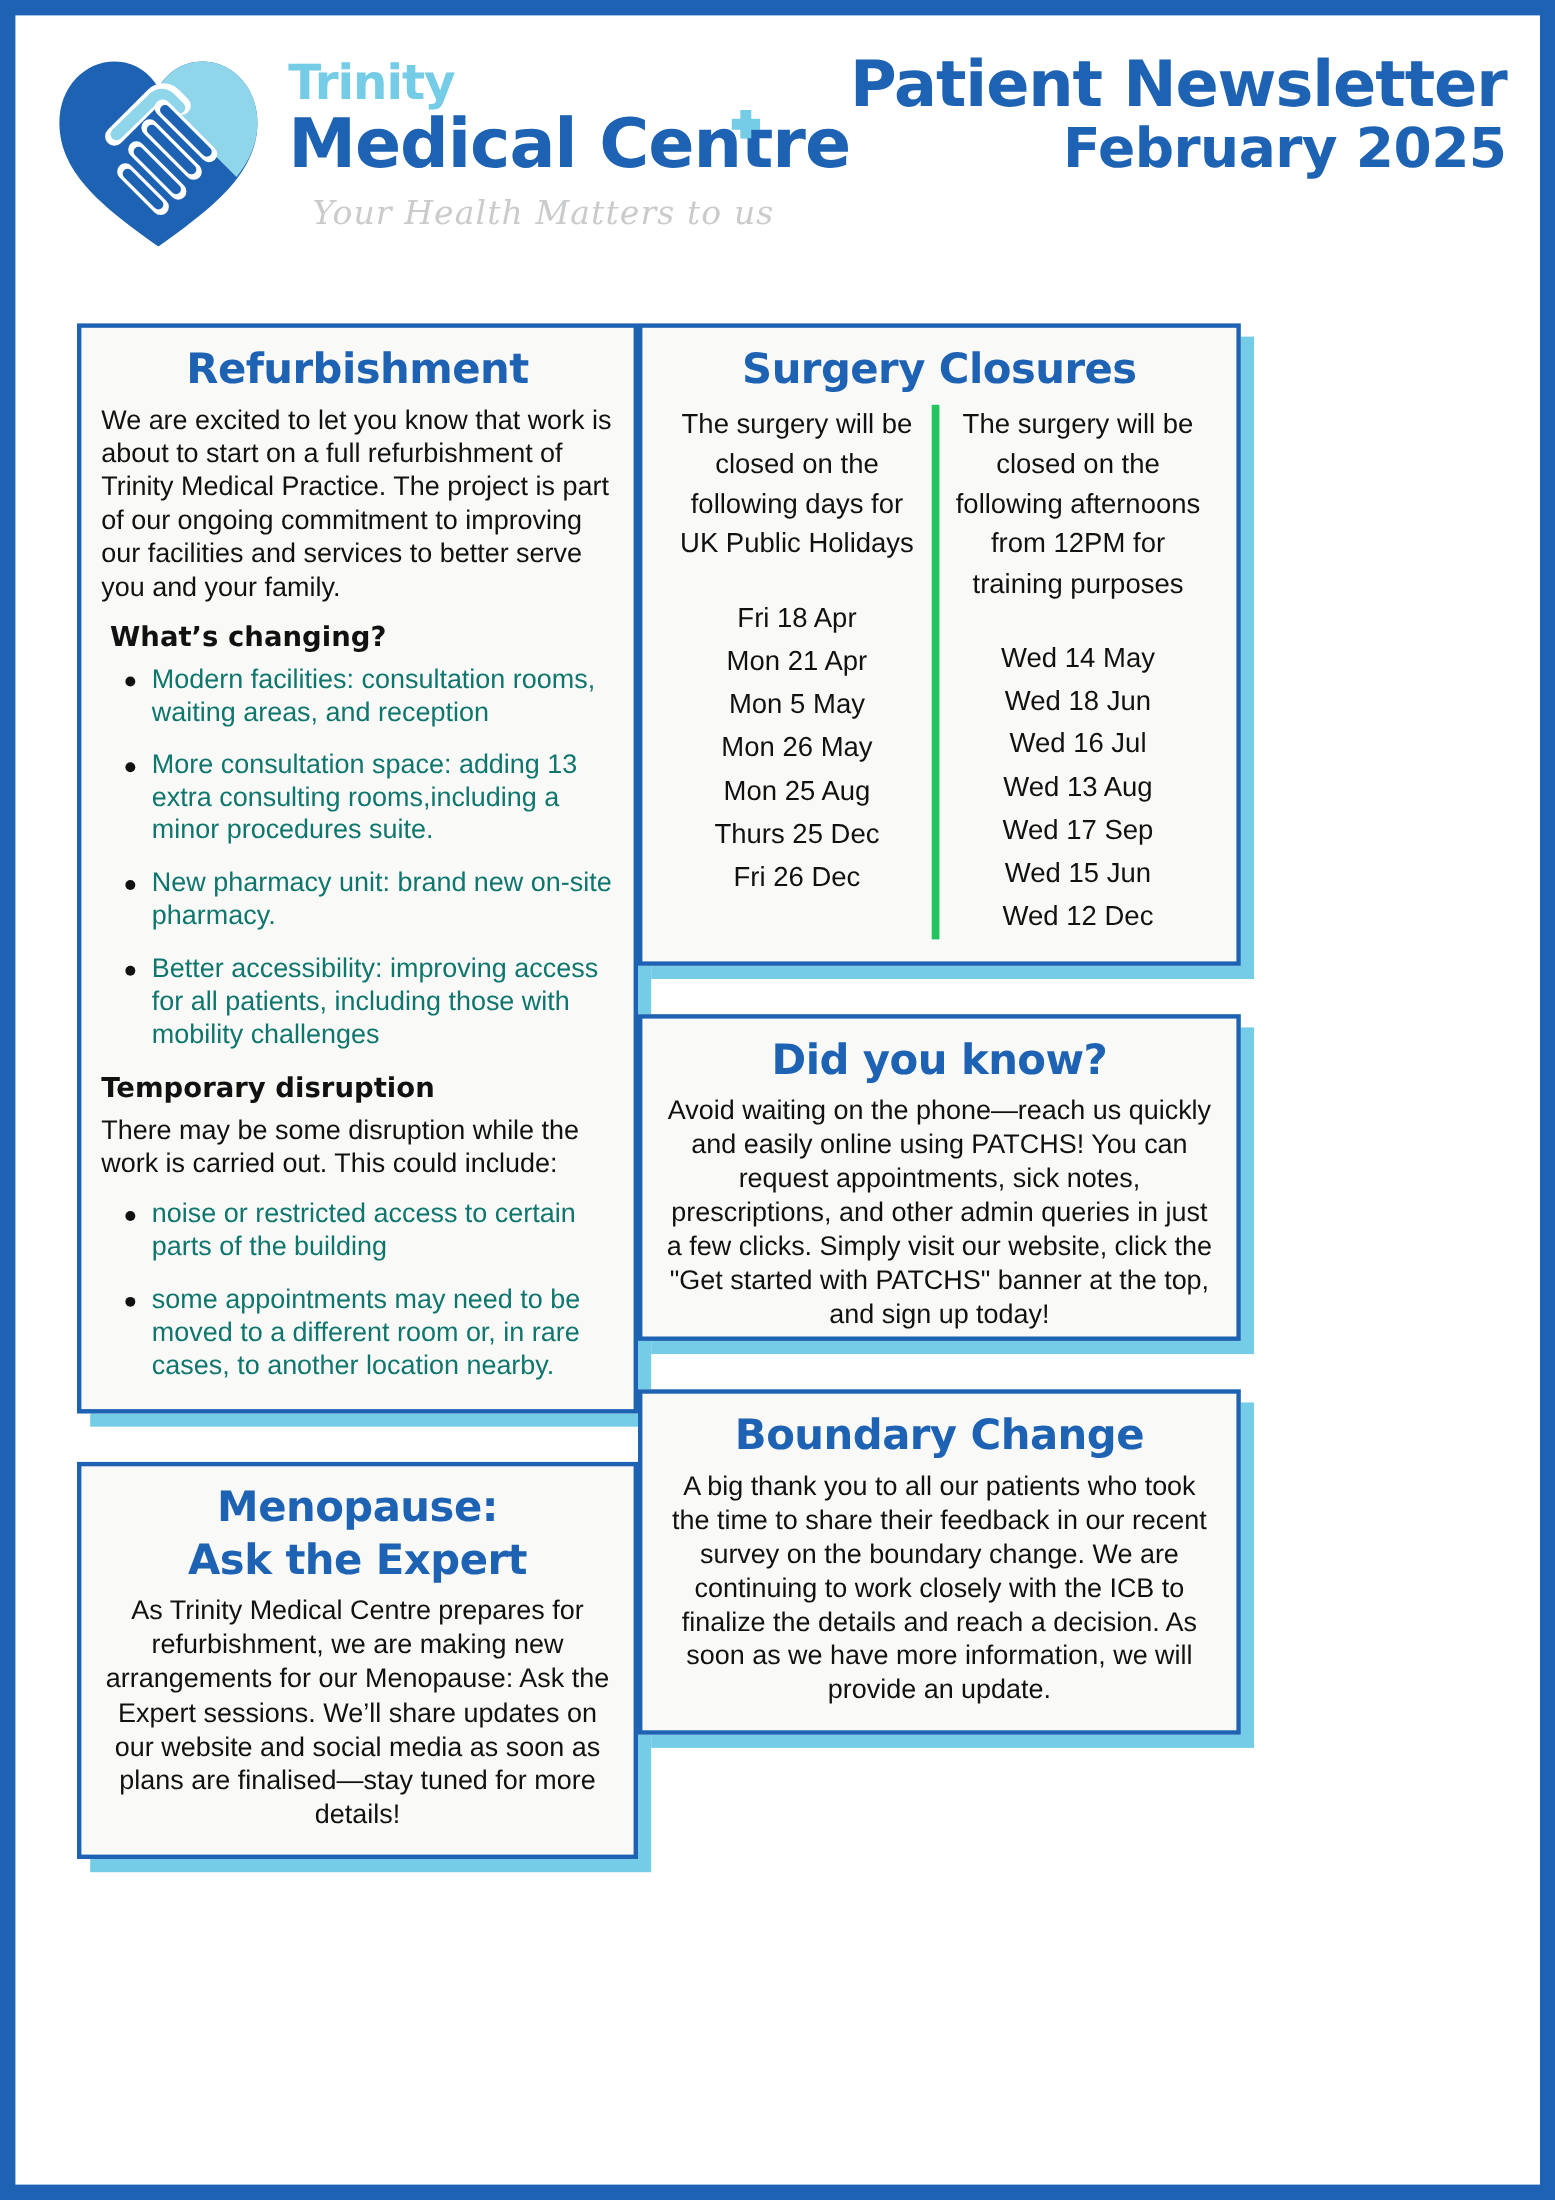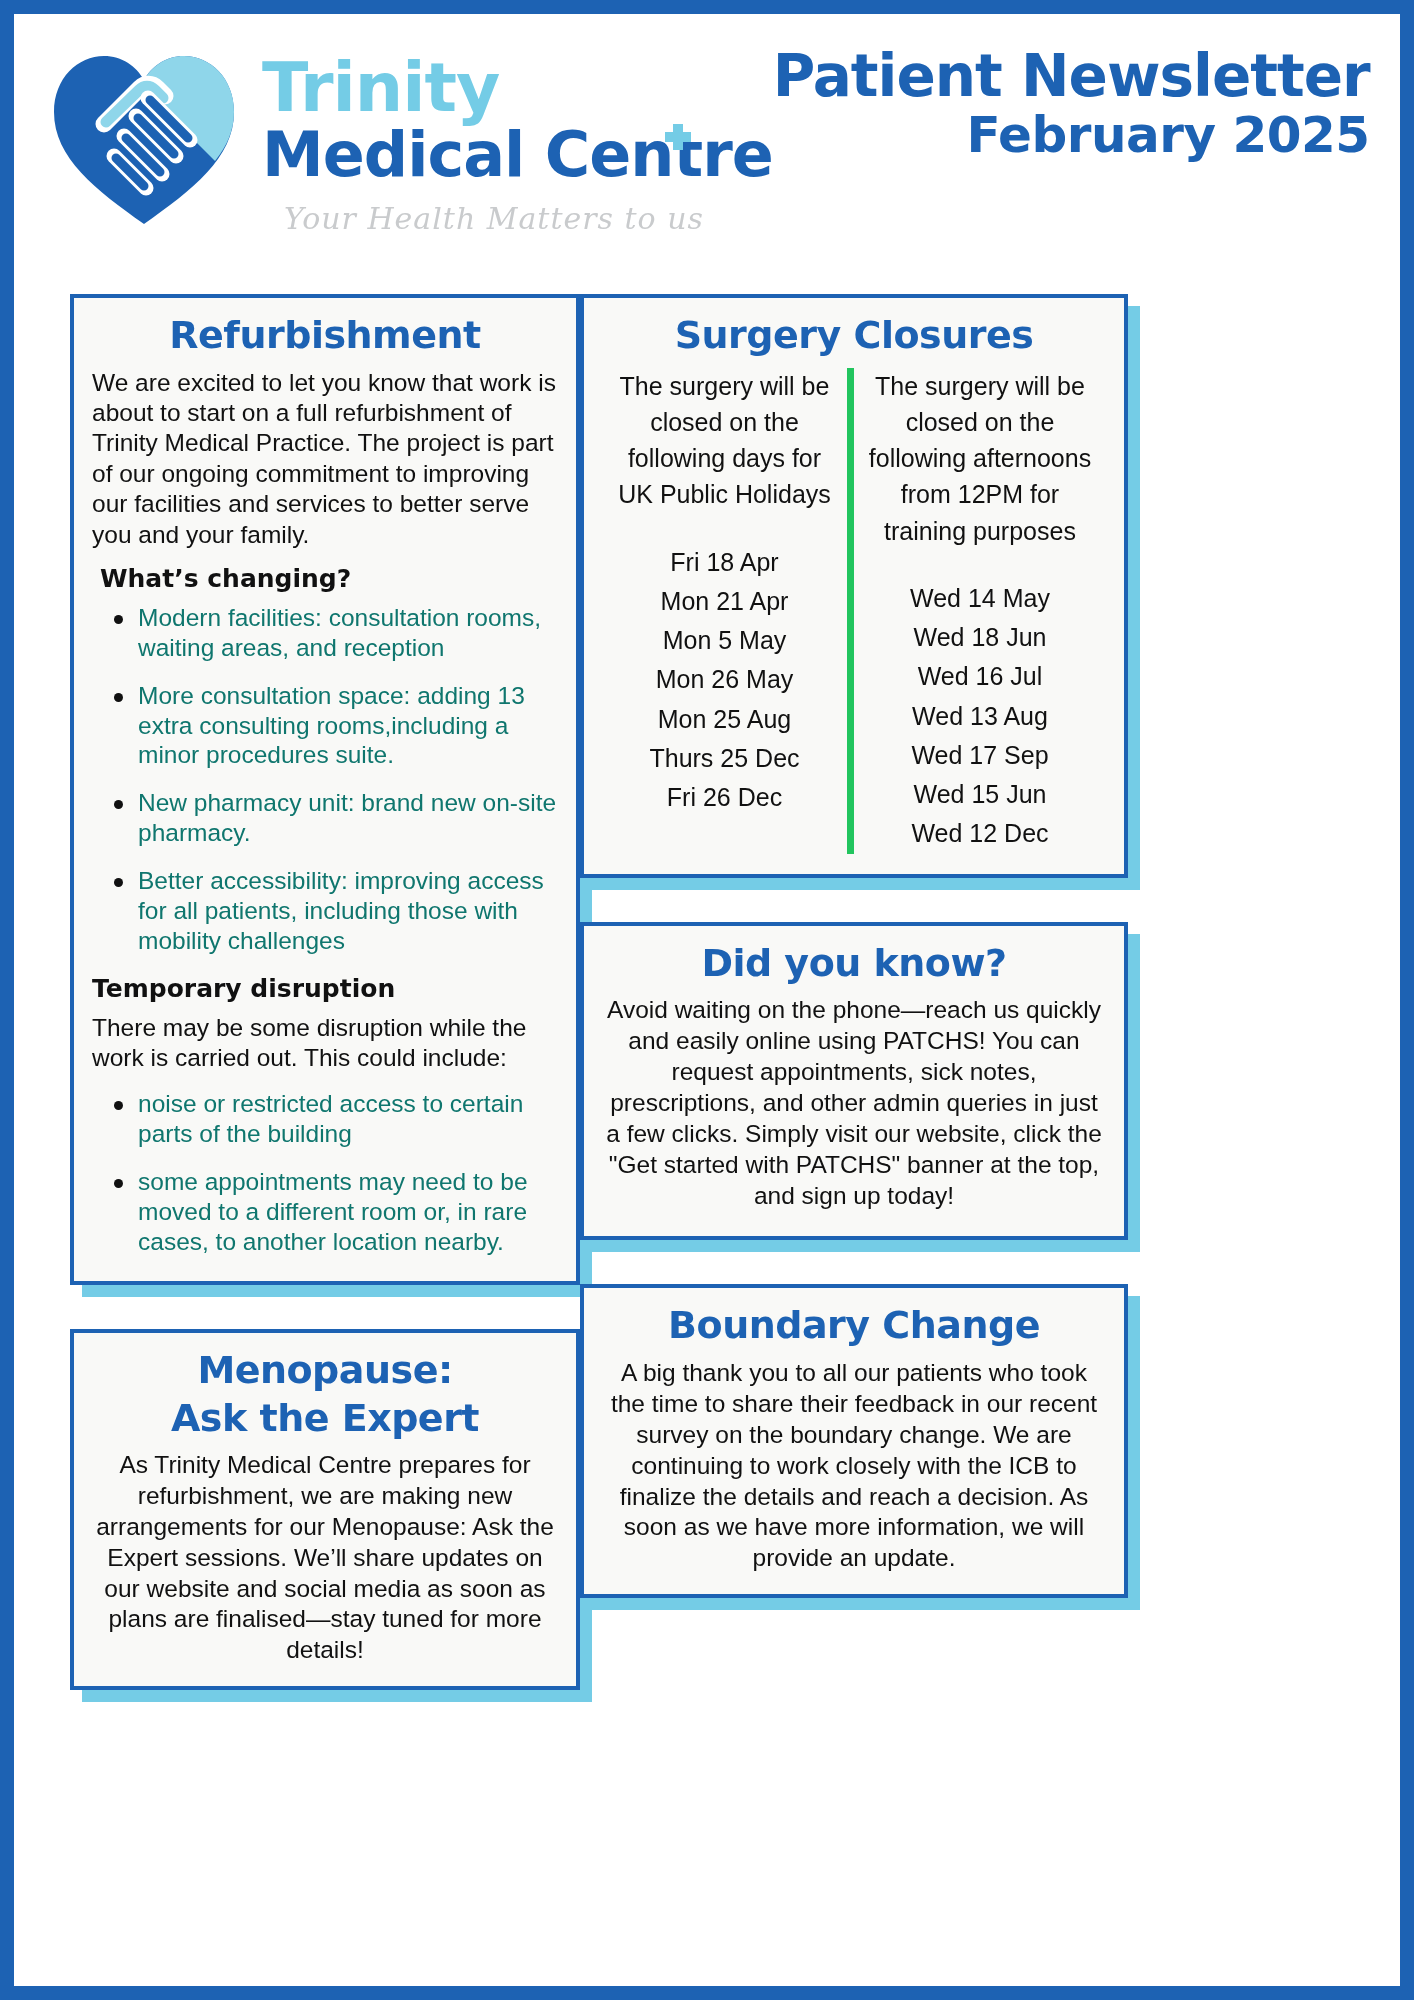--- a/index.html
+++ b/index.html
@@ -43,21 +43,21 @@
   }
 
   #brand-text {
     margin-left: 18px;
     margin-top: 22px;
   }
 
   #brand-line1 {
     font-family: "DejaVu Sans", sans-serif;
     font-weight: bold;
-    font-size: 68px;
+    font-size: 44px;
     line-height: 1.0;
     color: #74cce6;
     letter-spacing: -1px;
   }
 
   #brand-line2 {
     font-family: "DejaVu Sans", sans-serif;
     font-weight: bold;
     font-size: 62px;
     line-height: 1.05;
@@ -218,21 +218,21 @@
     color: #111111;
   }
 
   .center-text {
     text-align: center;
     font-size: 24.5px;
     line-height: 1.26;
     color: #111111;
   }
 
-  .panel.tight { padding-bottom: 25px; }
+  .panel.tight { padding-bottom: 4px; }
 </style>
 </head>
 <body>
 
 <div id="page">
 
   <div id="header">
 
     <div id="logo-block">
       <svg id="logo-mark" viewBox="0 0 200 190">

